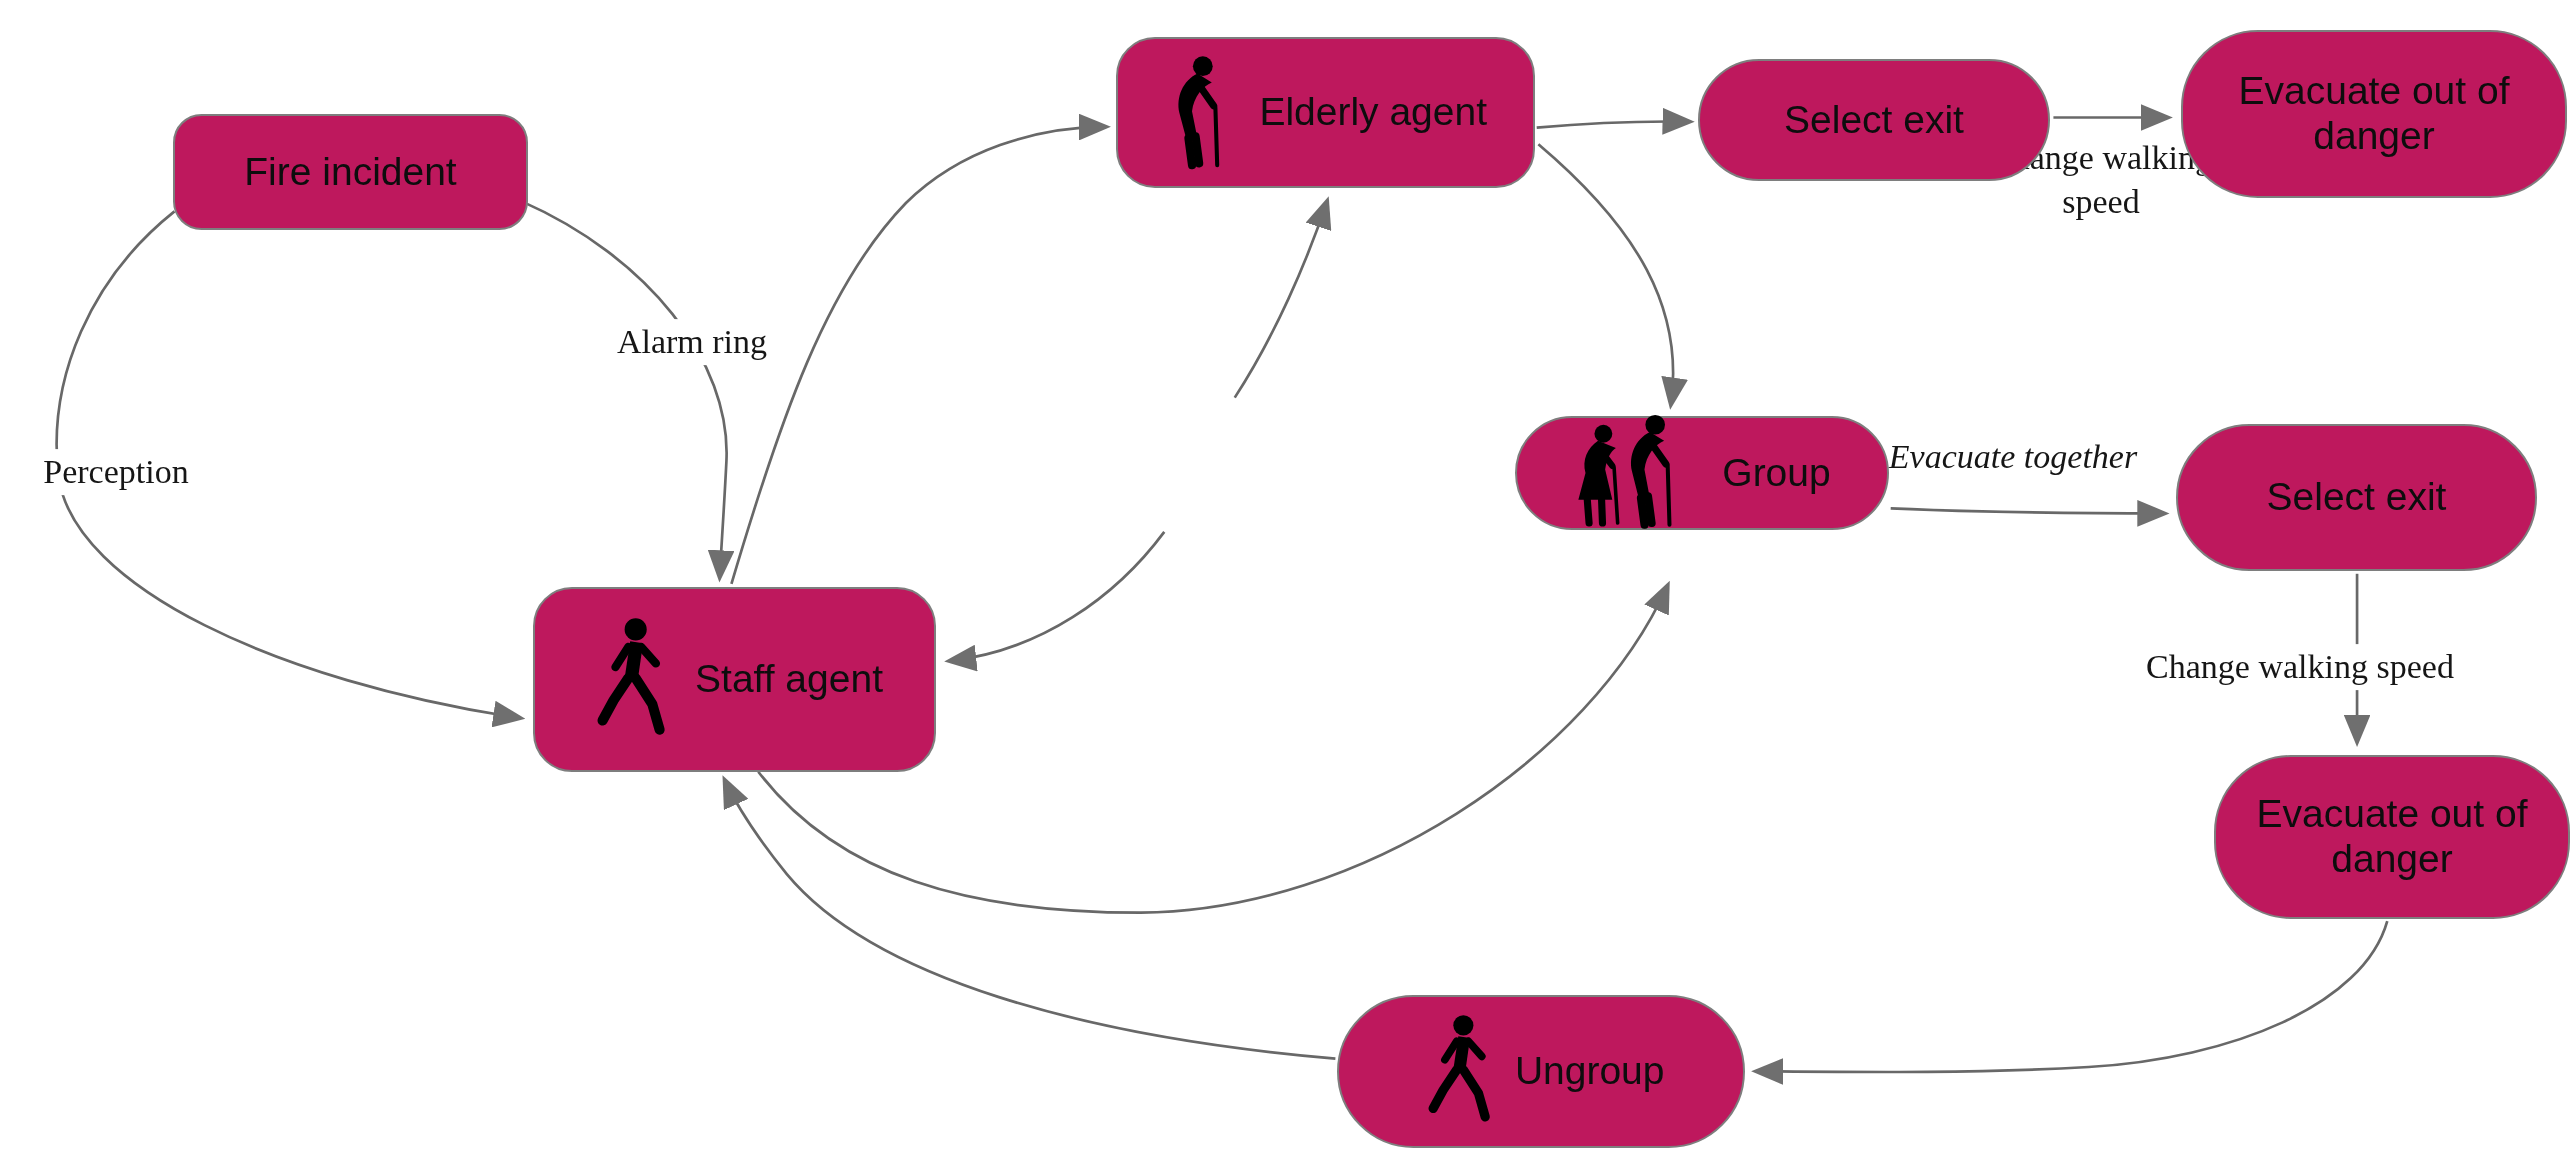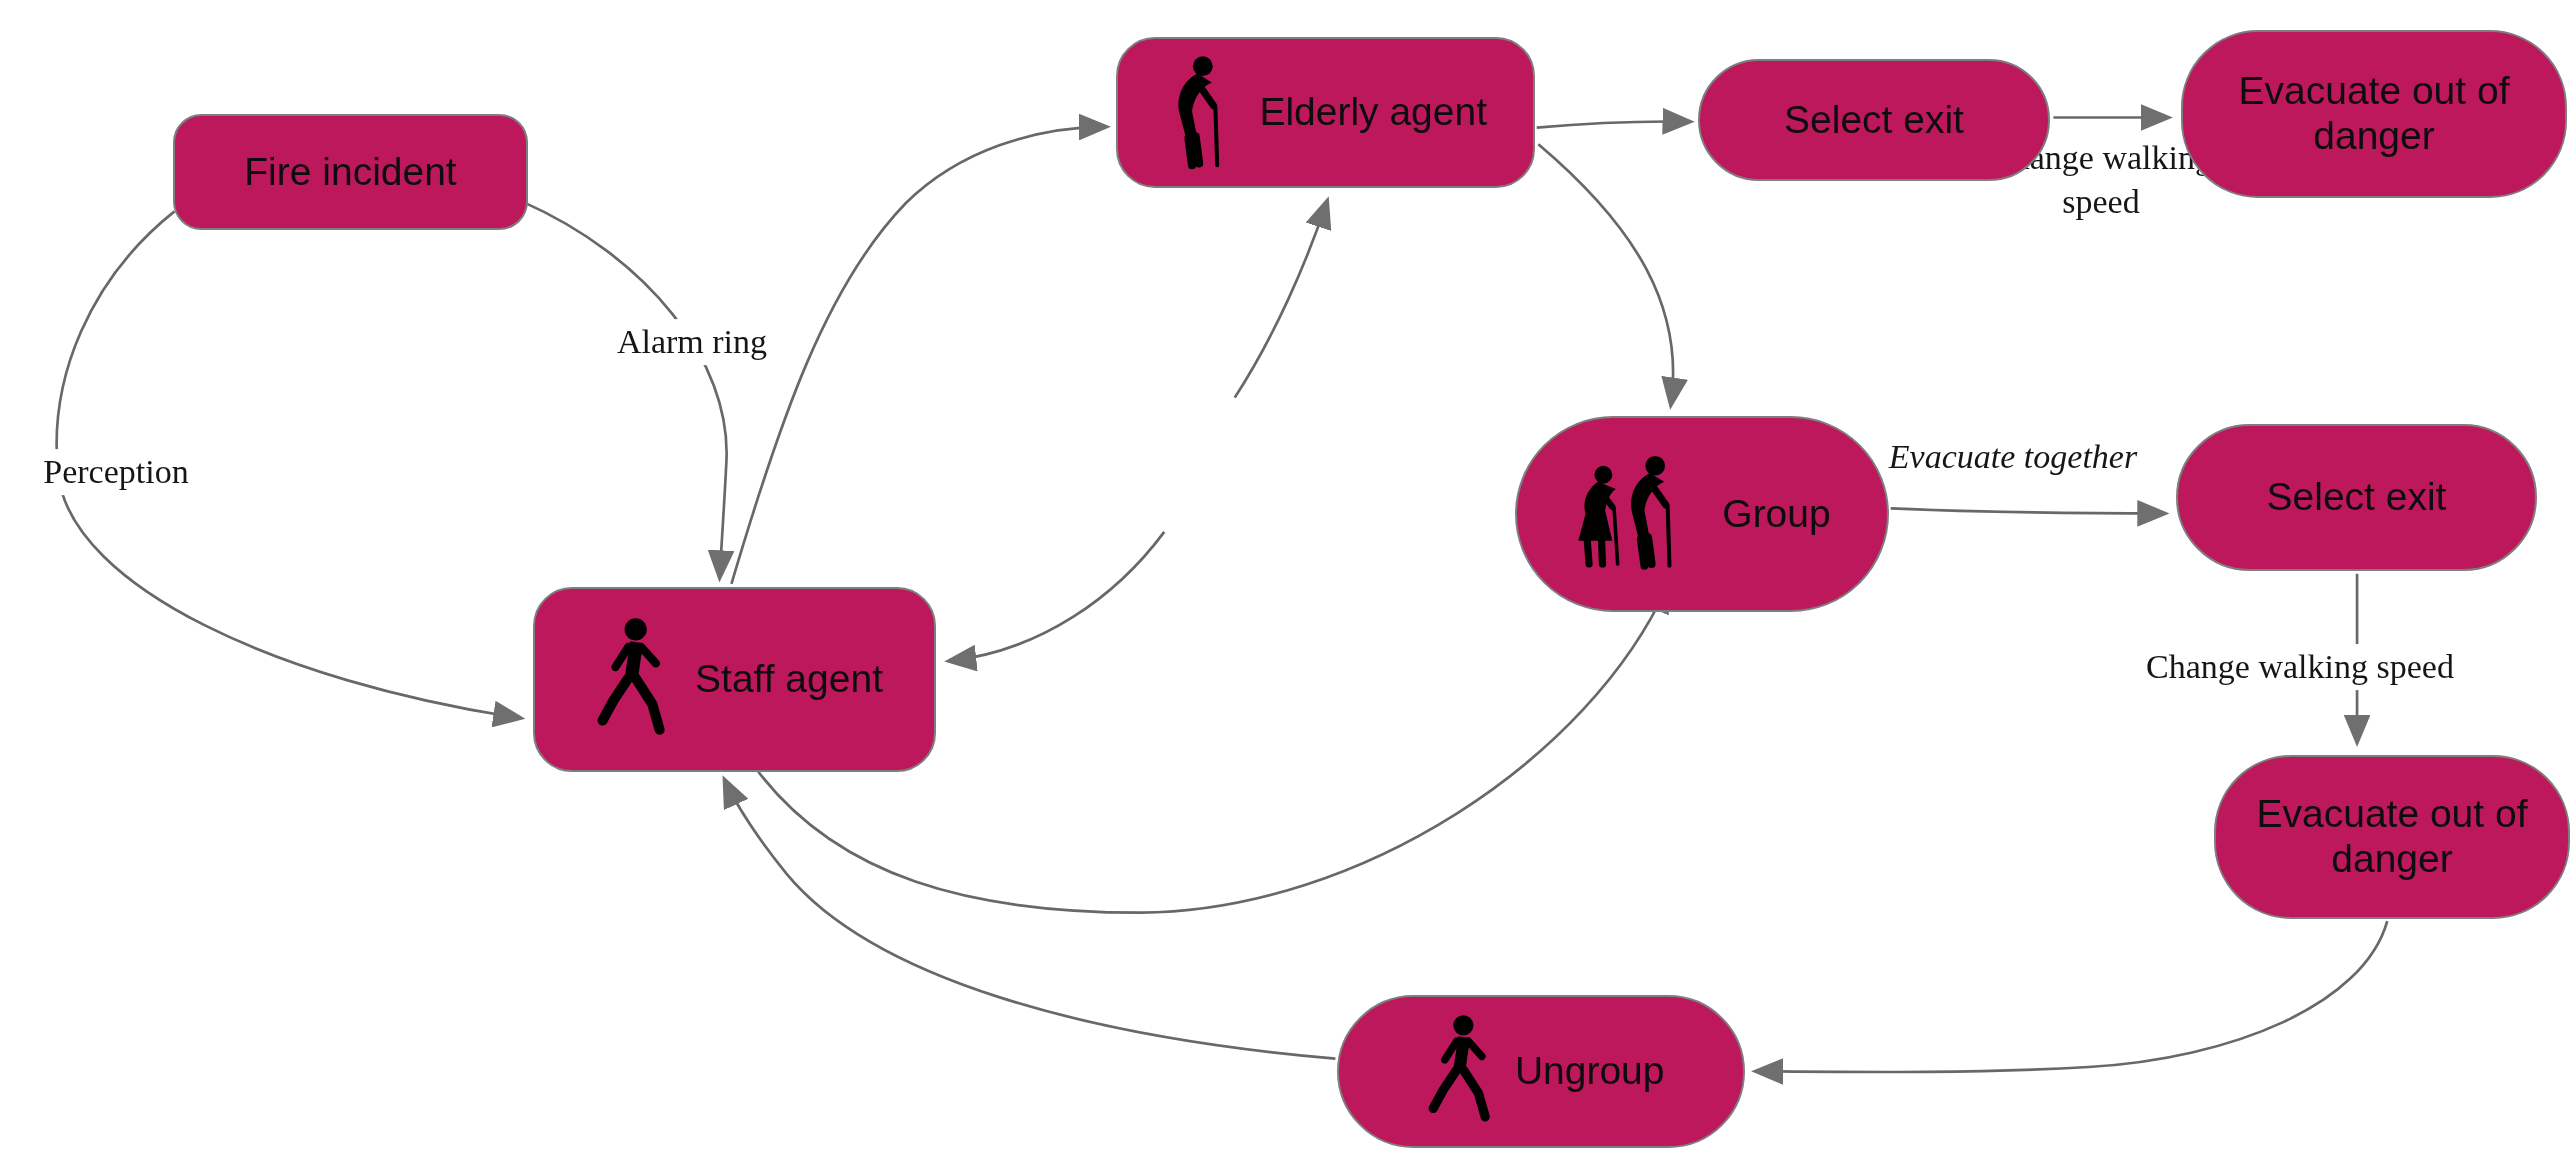--- a/index.html
+++ b/index.html
@@ -115,21 +115,21 @@
         <path d="M48,28 L62,30 L56,72 L42,68 Z" fill="#000"></path>
         <path d="M60,34 L76,52" stroke="#000" stroke-width="9" stroke-linecap="round" fill="none"></path>
         <path d="M46,34 L32,56" stroke="#000" stroke-width="9" stroke-linecap="round" fill="none"></path>
         <path d="M54,68 L72,96 L80,124" stroke="#000" stroke-width="11" stroke-linecap="round" stroke-linejoin="round" fill="none"></path>
         <path d="M46,68 L30,92 L18,114" stroke="#000" stroke-width="11" stroke-linecap="round" stroke-linejoin="round" fill="none"></path>
       </svg>
     </span>
     <span class="label">Staff agent</span>
   </div>
 
-  <div class="node pill" style="left:1515px;top:416px;width:374px;height:196px;gap:15px;">
+  <div class="node pill" style="left:1515px;top:416px;width:374px;height:114px;gap:15px;">
     <span class="icon">
       <svg width="134" height="126" viewBox="0 0 150 140">
         <circle cx="34" cy="26" r="10" fill="#000"></circle>
         <path d="M28,34 C16,42 10,56 14,70 L6,100 L44,100 L36,66 C38,54 42,46 48,42 Z" fill="#000"></path>
         <path d="M16,100 L18,126" stroke="#000" stroke-width="8" stroke-linecap="round" fill="none"></path>
         <path d="M32,100 L33,126" stroke="#000" stroke-width="8" stroke-linecap="round" fill="none"></path>
         <path d="M32,46 L44,62" stroke="#000" stroke-width="7" stroke-linecap="round" fill="none"></path>
         <path d="M46,64 L50,126" stroke="#000" stroke-width="4" stroke-linecap="round" fill="none"></path>
         <circle cx="92" cy="16" r="11" fill="#000"></circle>
         <path d="M86,24 C70,32 62,50 66,68 L74,100 L86,98 L80,66 C82,50 92,38 102,34 Z" fill="#000"></path>

